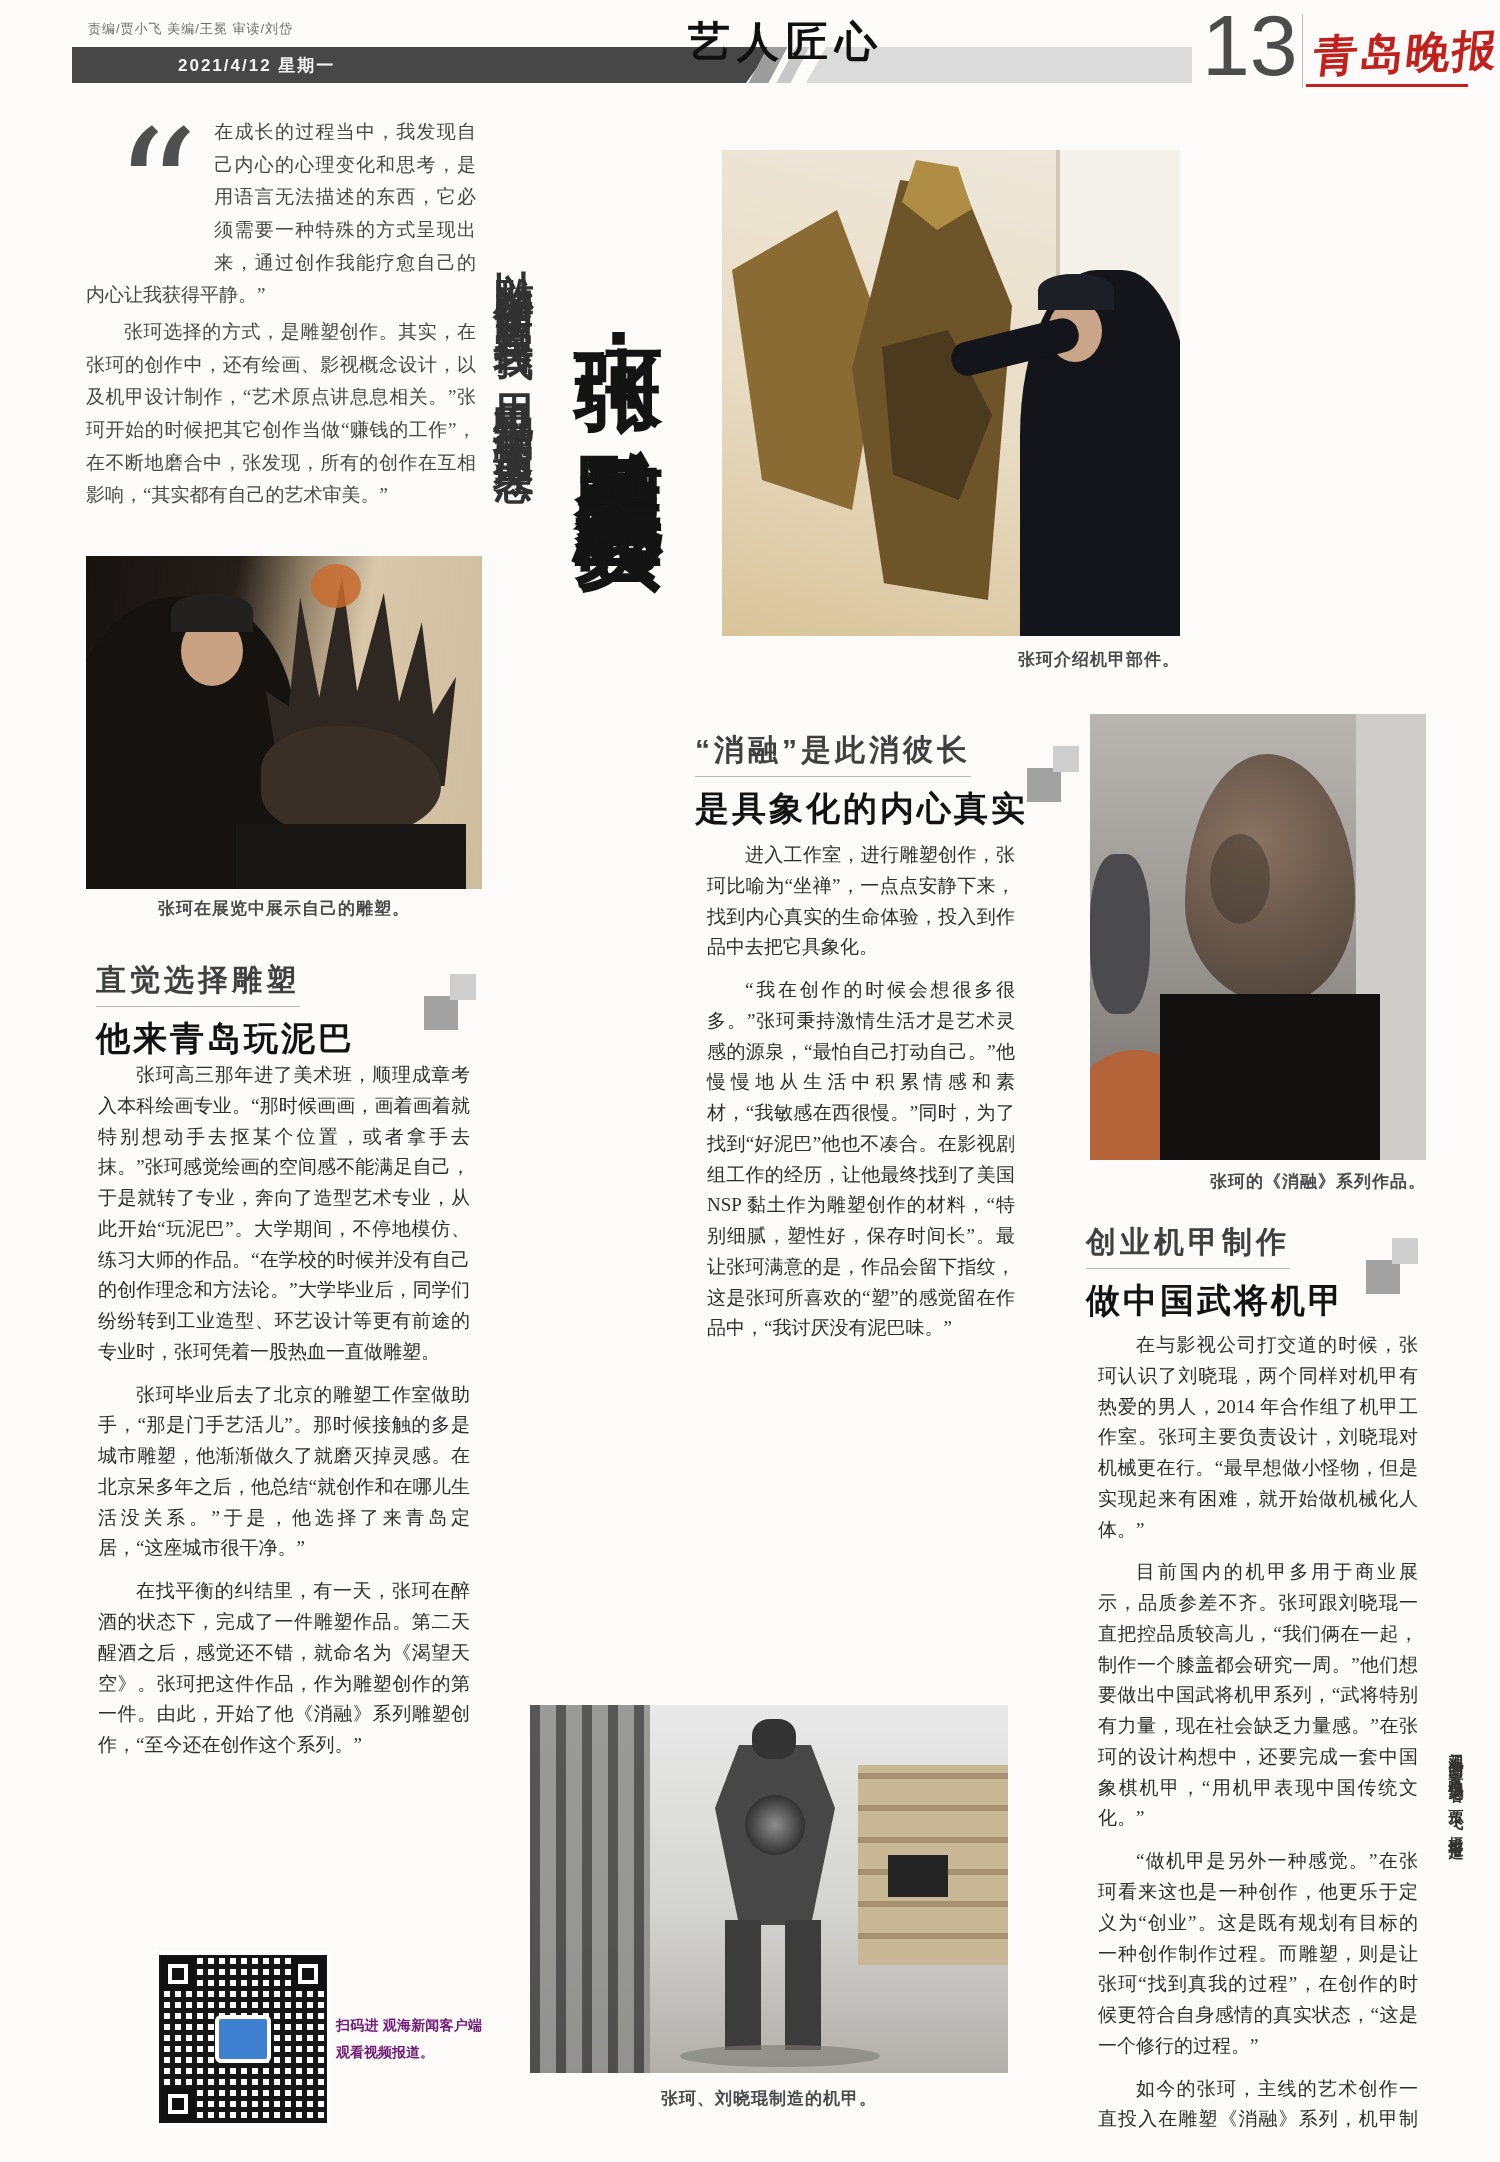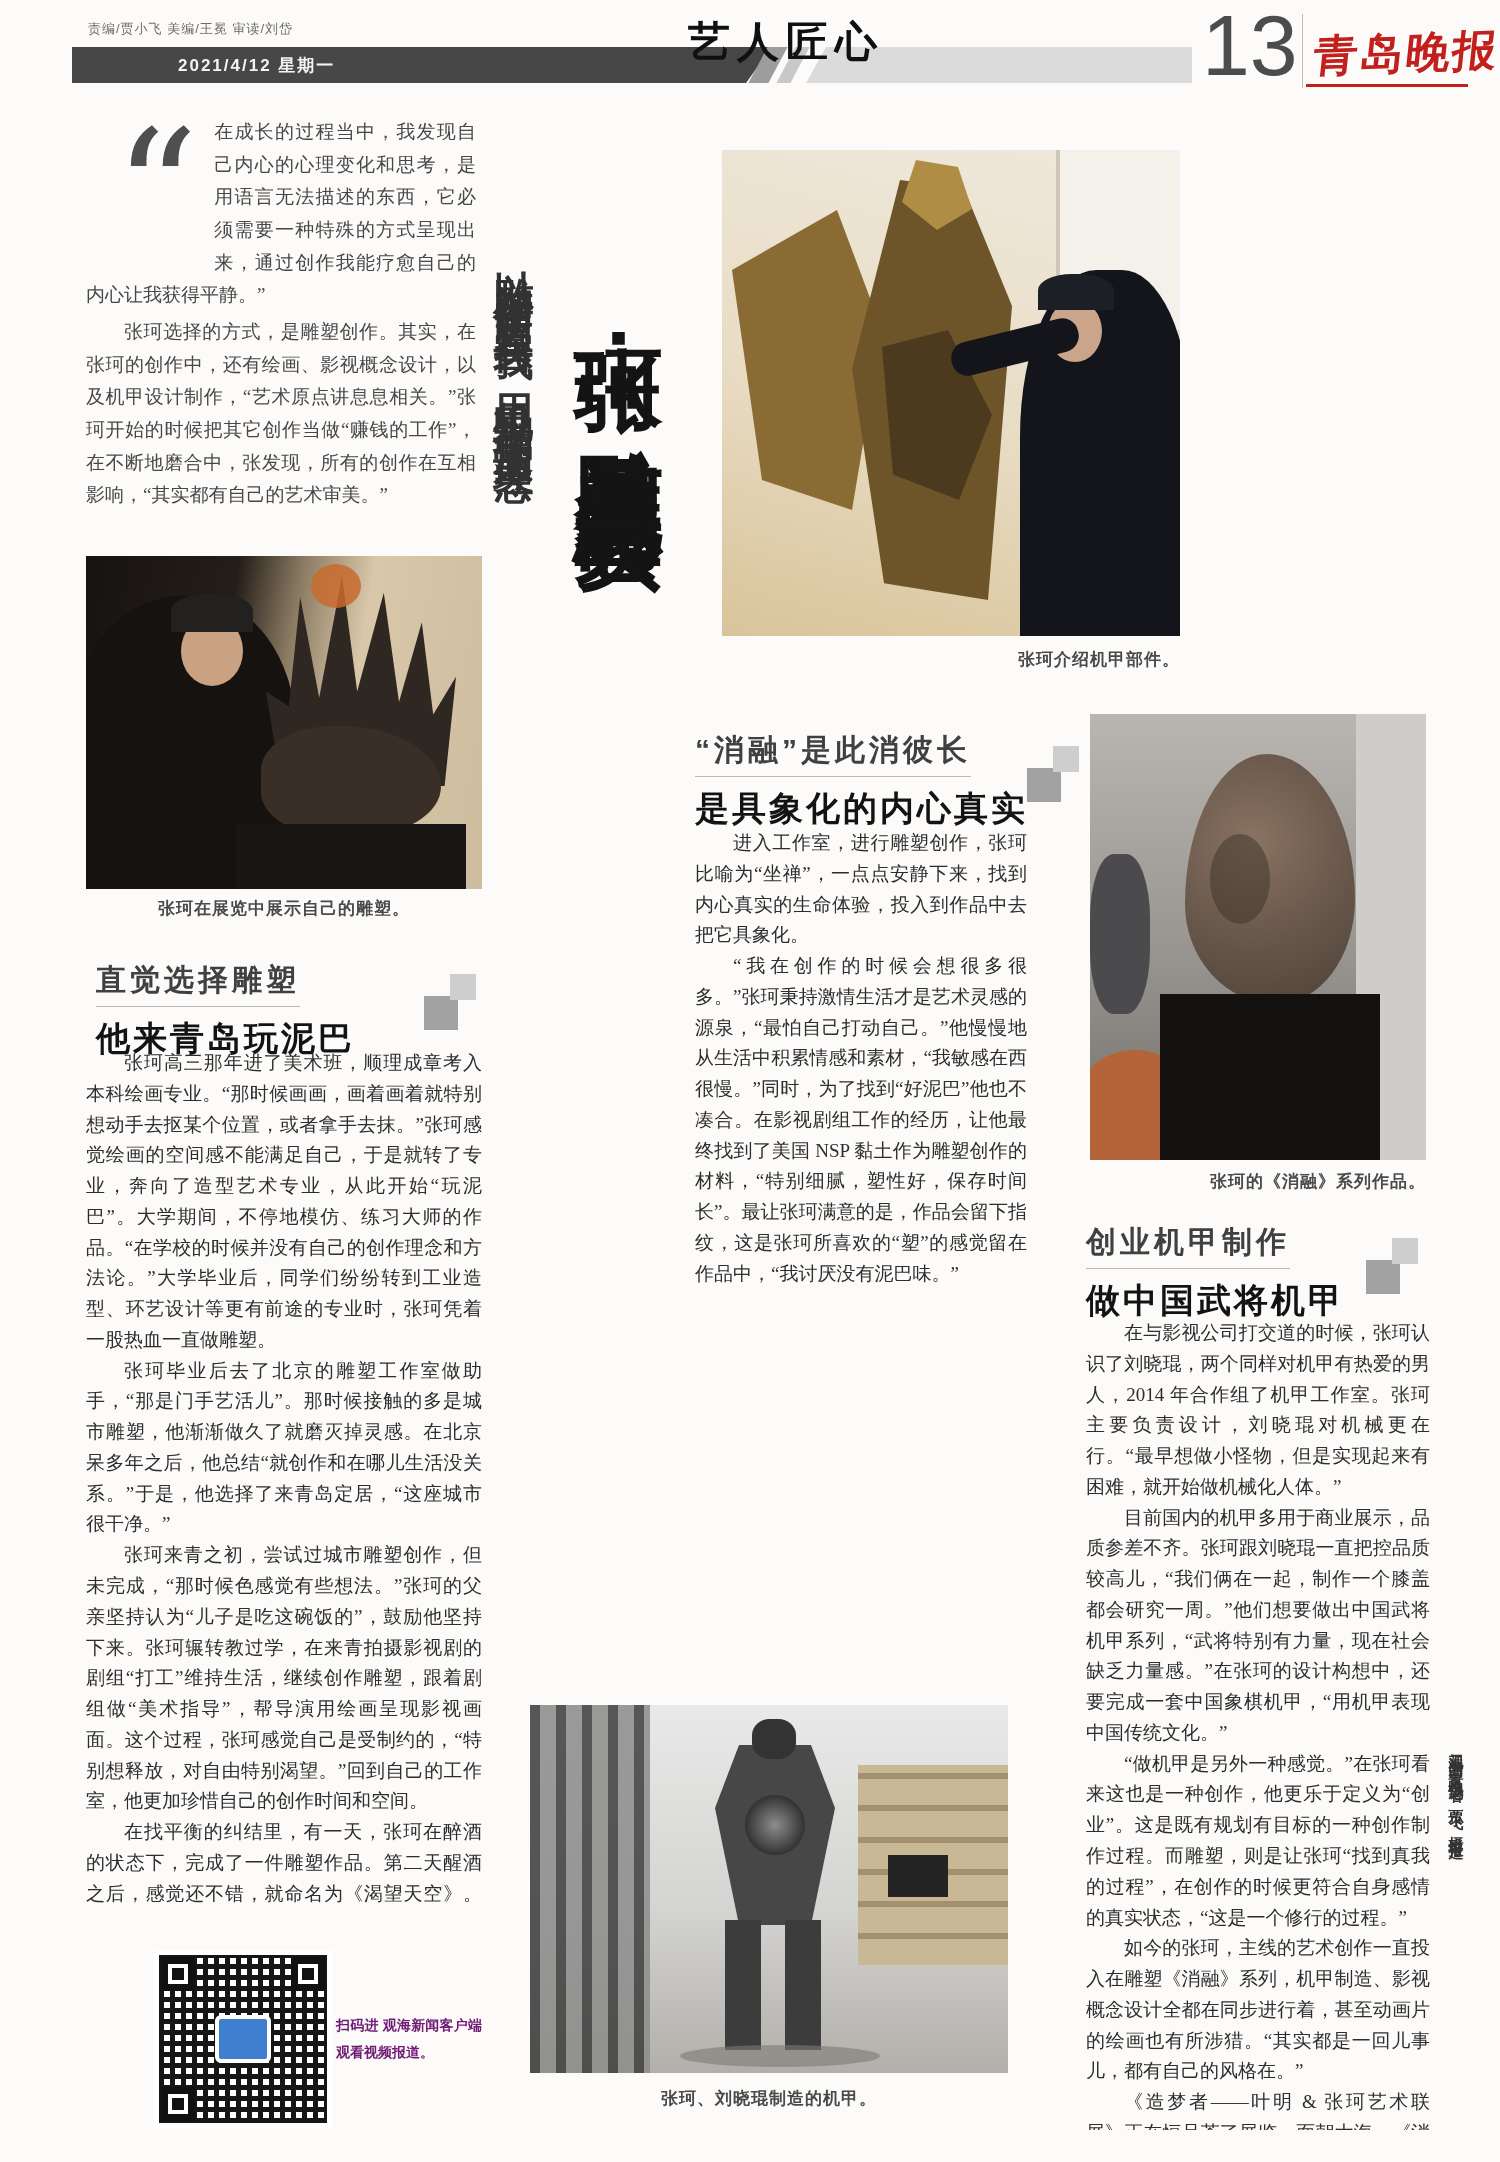--- a/index.html
+++ b/index.html
@@ -44,21 +44,21 @@
   .shead{width:400px;}
   .kicker{display:inline-block;font-family:"Liberation Sans",sans-serif;font-size:30px;font-weight:700;
           color:#404040;letter-spacing:4px;border-bottom:1px solid #b8b8b8;padding-bottom:5px;}
   .stitle{margin-top:9px;font-family:"Liberation Sans",sans-serif;font-size:34px;font-weight:900;color:#131313;letter-spacing:3px;}
   .decor{position:absolute;width:62px;height:56px;}
   .decor .d1{position:absolute;left:0;bottom:0;width:34px;height:34px;background:#a2a2a2;}
   .decor .d2{position:absolute;left:26px;top:0;width:26px;height:26px;background:#cecece;}
 
   
   .bodycol{font-size:19px;line-height:1.62;color:#2d2d2d;text-align:justify;overflow:hidden;}
-  .bodycol p{margin:0;text-indent:2em;}
+  .bodycol p{margin:12px;text-indent:2em;}
 
   
   .qr{left:154px;top:1950px;width:168px;height:168px;background:#fff;padding:5px;}
   .qrgrid{position:relative;width:100%;height:100%;background-color:#fff;
     background-image:repeating-linear-gradient(0deg,#161616 0 5px,transparent 5px 11px),
                      repeating-linear-gradient(90deg,#161616 0 5px,transparent 5px 11px);}
   .qrf{position:absolute;width:34px;height:34px;border:7px solid #111;background:#fff;box-sizing:border-box;}
   .qrf::after{content:"";position:absolute;left:4px;top:4px;width:12px;height:12px;background:#111;}
   .qrc{position:absolute;left:50%;top:50%;transform:translate(-50%,-50%);width:48px;height:40px;
        background:#3f7fd0;border:4px solid #fff;border-radius:6px;}
@@ -145,21 +145,20 @@
     <div class="kicker">直觉选择雕塑</div>
     <div class="stitle">他来青岛玩泥巴</div>
     <div class="decor" style="left:328px;top:14px;">
         <div class="d1"></div>
         <div class="d2"></div>
       </div>
   </div>
   <div class="abs bodycol" style="left:86px;top:1048px;width:396px;height:864px;">
     <p>张珂高三那年进了美术班，顺理成章考入本科绘画专业。“那时候画画，画着画着就特别想动手去抠某个位置，或者拿手去抹。”张珂感觉绘画的空间感不能满足自己，于是就转了专业，奔向了造型艺术专业，从此开始“玩泥巴”。大学期间，不停地模仿、练习大师的作品。“在学校的时候并没有自己的创作理念和方法论。”大学毕业后，同学们纷纷转到工业造型、环艺设计等更有前途的专业时，张珂凭着一股热血一直做雕塑。</p>
     <p>张珂毕业后去了北京的雕塑工作室做助手，“那是门手艺活儿”。那时候接触的多是城市雕塑，他渐渐做久了就磨灭掉灵感。在北京呆多年之后，他总结“就创作和在哪儿生活没关系。”于是，他选择了来青岛定居，“这座城市很干净。”</p>
-    <p>张珂来青之初，尝试过城市雕塑创作，但未完成，“那时候色感觉有些想法。”张珂的父亲坚持认为“儿子是吃这碗饭的”，鼓励他坚持下来。张珂辗转教过学，在来青拍摄影视剧的剧组“打工”维持生活，继续创作雕塑，跟着剧组做“美术指导”，帮导演用绘画呈现影视画面。这个过程，张珂感觉自己是受制约的，“特别想释放，对自由特别渴望。”回到自己的工作室，他更加珍惜自己的创作时间和空间。</p>
     <p>在找平衡的纠结里，有一天，张珂在醉酒的状态下，完成了一件雕塑作品。第二天醒酒之后，感觉还不错，就命名为《渴望天空》。张珂把这件作品，作为雕塑创作的第一件。由此，开始了他《消融》系列雕塑创作，“至今还在创作这个系列。”</p>
   </div>
 
   <div class="abs shead" style="left:695px;top:730px;">
     <div class="kicker">“消融”是此消彼长</div>
     <div class="stitle">是具象化的内心真实</div>
     <div class="decor" style="left:332px;top:16px;">
         <div class="d1"></div>
         <div class="d2"></div>
       </div>

